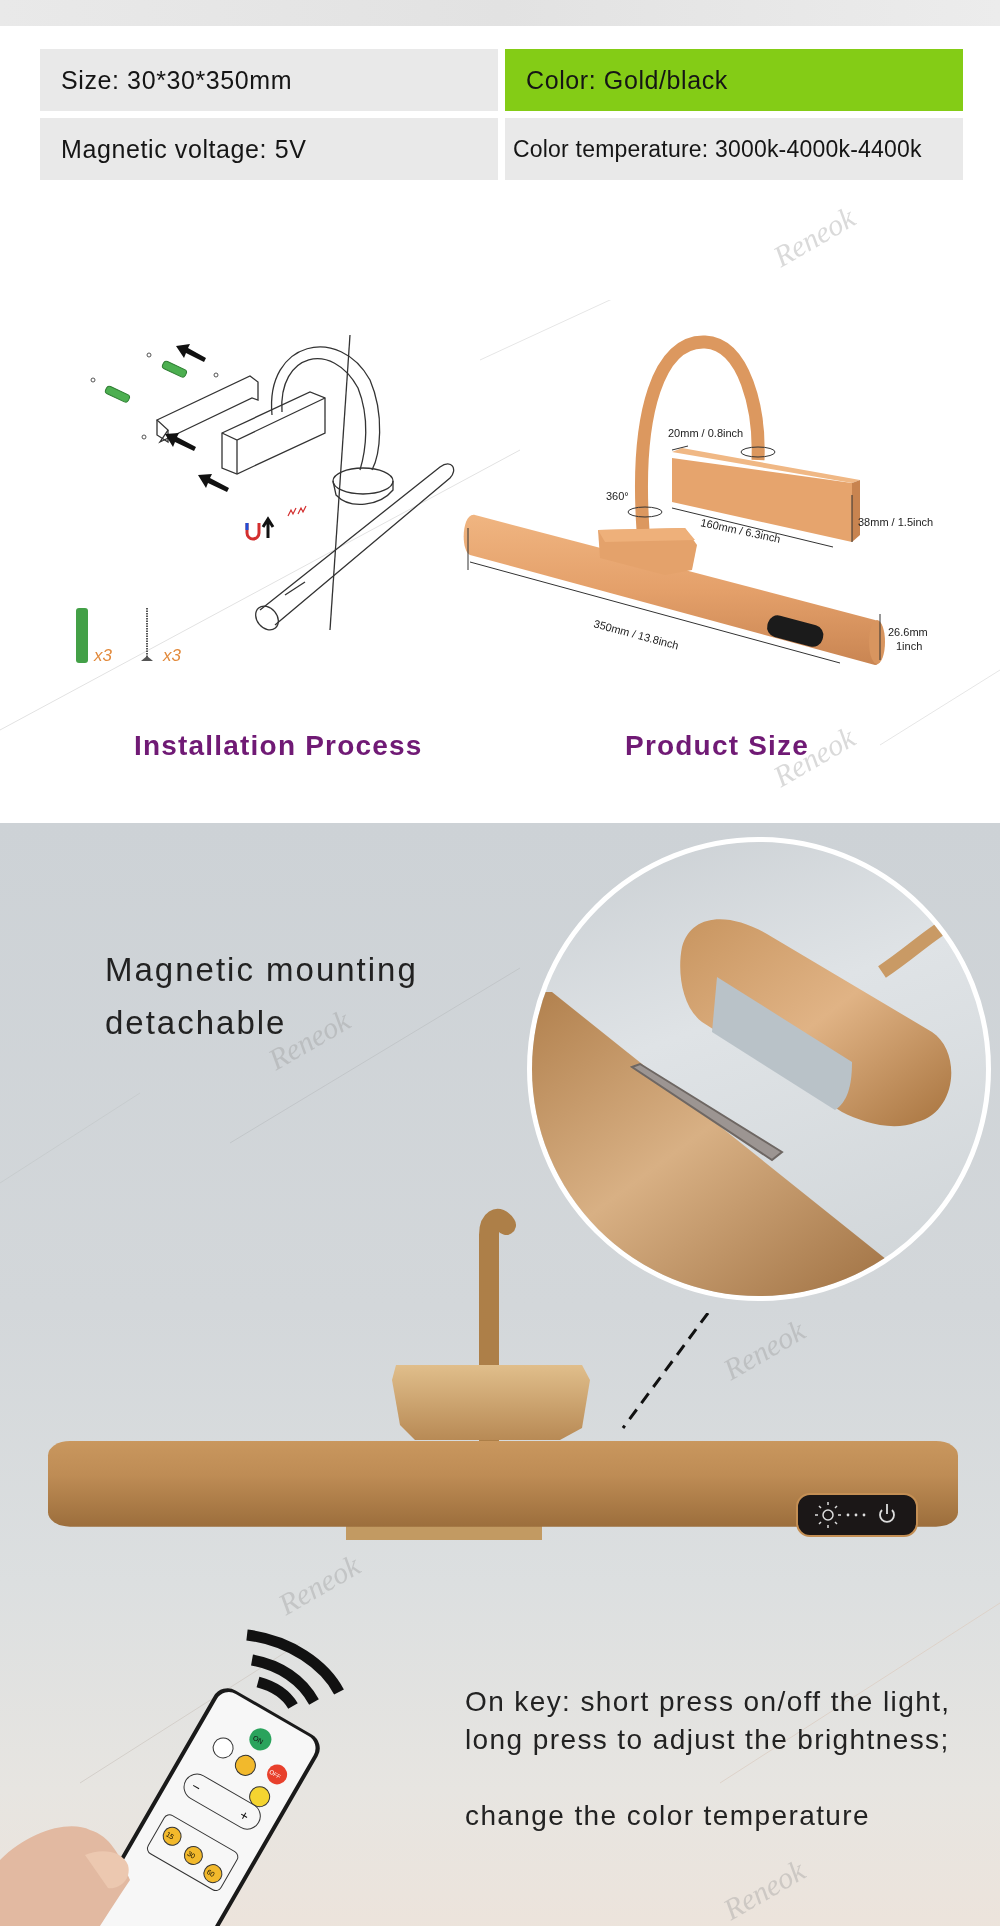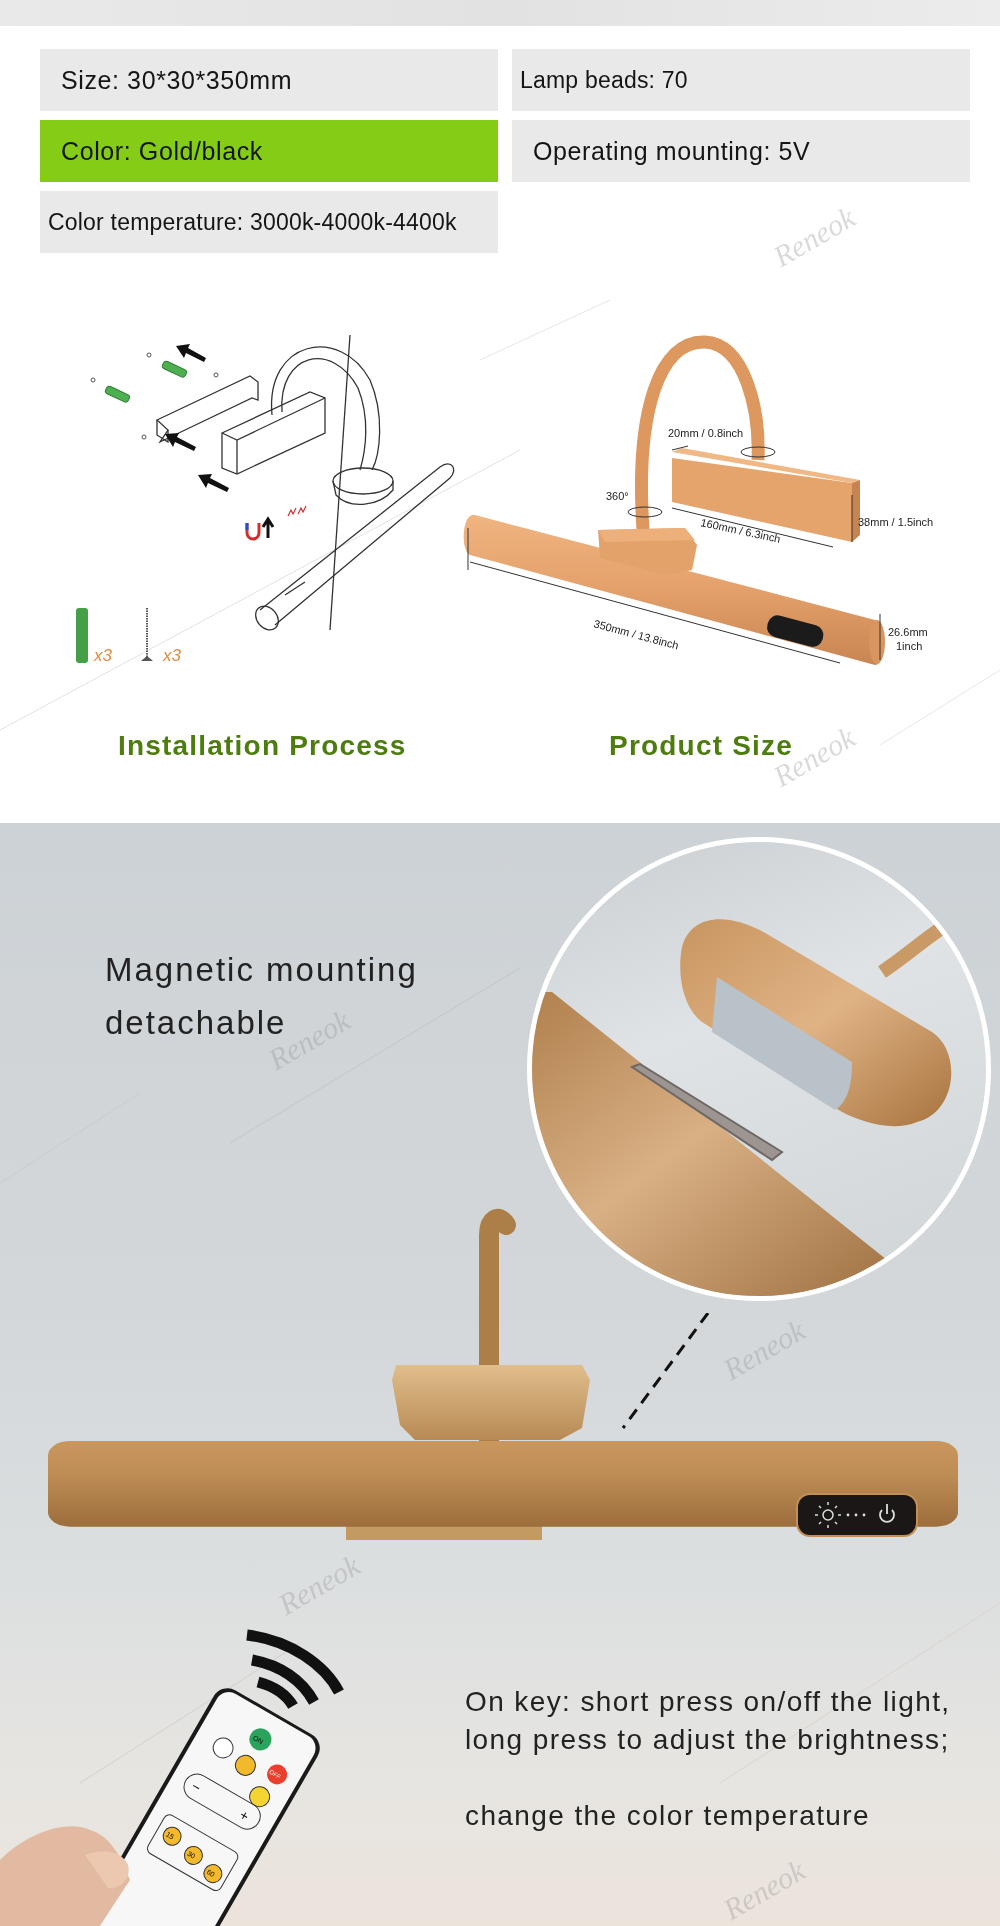--- a/index.html
+++ b/index.html
@@ -6,30 +6,30 @@
   html, body { width: 1000px; background: #ffffff; }
   body { font-family: "Liberation Sans", sans-serif; color: #111; overflow-x: hidden; }
   .page { position: relative; width: 1000px; height: 1926px; overflow: hidden; background: #fff; }
 
   
   .top-strip { position: absolute; left: 0; top: 0; width: 1000px; height: 26px;
     background: linear-gradient(90deg, #e9e9e9, #e2e2e2 50%, #ececec); }
 
   
   .spec-table { position: absolute; left: 40px; top: 49px; width: 930px;
-    display: grid; grid-template-columns: 458px 458px; column-gap: 14px; row-gap: 9px; }
+    display: grid; grid-template-columns: 458px 458px; column-gap: 14px; row-gap: 9px; gap: 7px; }
   .spec-cell { height: 62px; display: flex; align-items: center; padding-left: 21px;
     font-size: 25px; letter-spacing: 0.6px; color: #151515; }
   .spec-cell.light { background: #e9e9e9; }
   .spec-cell.dark { background: #84cc16; }
   .spec-cell.right { font-size: 23px; padding-left: 8px; letter-spacing: 0.2px; }
 
   
   .diagram { position: absolute; left: 0; top: 300px; width: 1000px; height: 520px; }
-  .caption { position: absolute; top: 430px; font-size: 28px; font-weight: bold; letter-spacing: 1.2px; color: #4d7c0f; }
+  .caption { position: absolute; top: 430px; font-size: 28px; font-weight: bold; letter-spacing: 1.2px; color: #701a75; margin-left: 16px; }
 
   
   .photo { position: absolute; left: 0; top: 823px; width: 1000px; height: 1380px;
     background: linear-gradient(180deg, #cdd2d6 0%, #d3d7da 35%, #dcdfe0 55%, #e7e5e1 70%, #efe3d9 85%, #f1ddd0 100%); }
   .magnetic-title { position: absolute; left: 105px; top: 120px; font-size: 33px; line-height: 53px;
     letter-spacing: 2px; color: #222; font-weight: normal; }
   .zoom-circle { position: absolute; left: 527px; top: 14px; width: 464px; height: 464px; border-radius: 50%;
     border: 5px solid #fff; overflow: hidden; background: linear-gradient(160deg, #c9ced2, #dfe3e6 40%, #cfd4d7); }
   .remote-text { position: absolute; left: 423px; top: 860px; font-size: 28px; line-height: 38px;
     letter-spacing: 1.4px; color: #222; margin-left: 42px; }
@@ -40,23 +40,22 @@
 </style>
 </head>
 <body>
 
 <div class="page">
 
   <div class="top-strip"></div>
 
   <div class="spec-table">
     <div class="spec-cell light">Size: 30*30*350mm</div>
-    <div class="spec-cell light right">Lamp beads: 70</div>
     <div class="spec-cell dark">Color: Gold/black</div>
-    <div class="spec-cell light">Operating mounting: 5V</div>
+    <div class="spec-cell light">Magnetic voltage: 5V</div>
     <div class="spec-cell light right">Color temperature: 3000k-4000k-4400k</div>
   </div>
 
   <div class="diagram">
 
     <svg width="1000" height="520" style="position:absolute;left:0;top:0">
       <line x1="0" y1="430" x2="520" y2="150" stroke="#e2e2e2" stroke-width="1"></line>
       <line x1="480" y1="60" x2="740" y2="-60" stroke="#e6e6e6" stroke-width="1"></line>
       <line x1="880" y1="445" x2="1000" y2="370" stroke="#e6e6e6" stroke-width="1"></line>
     </svg>

